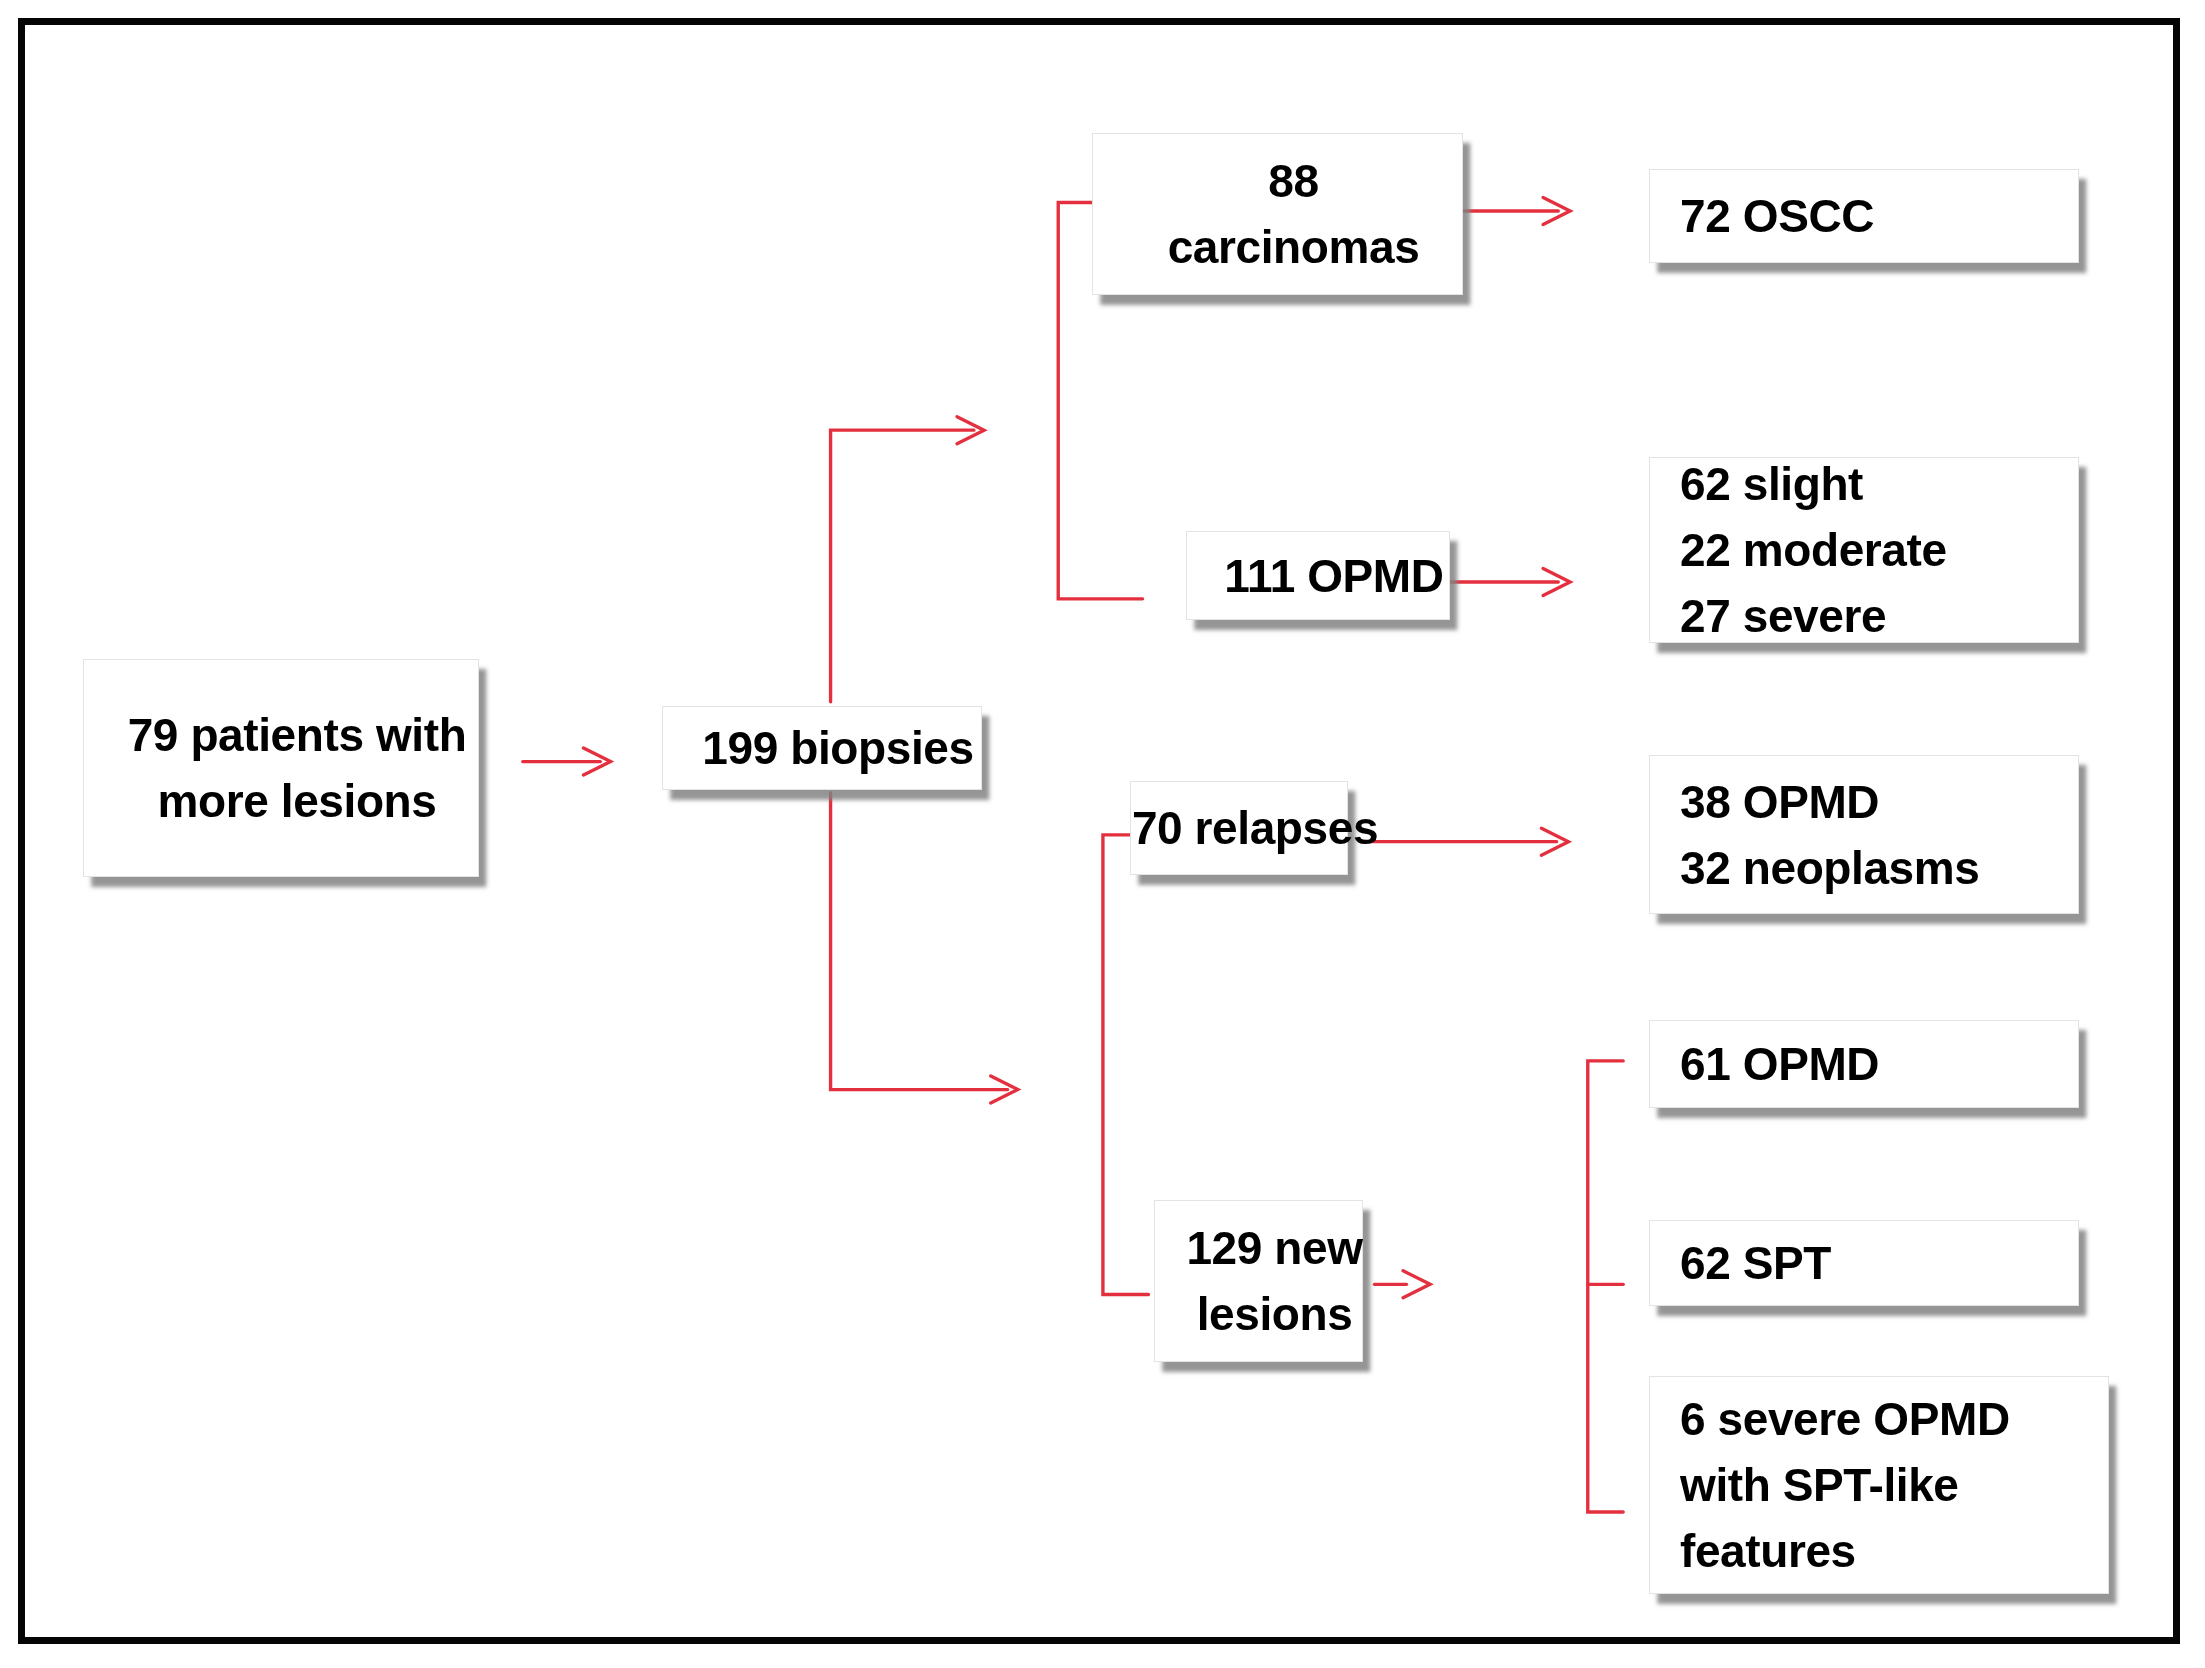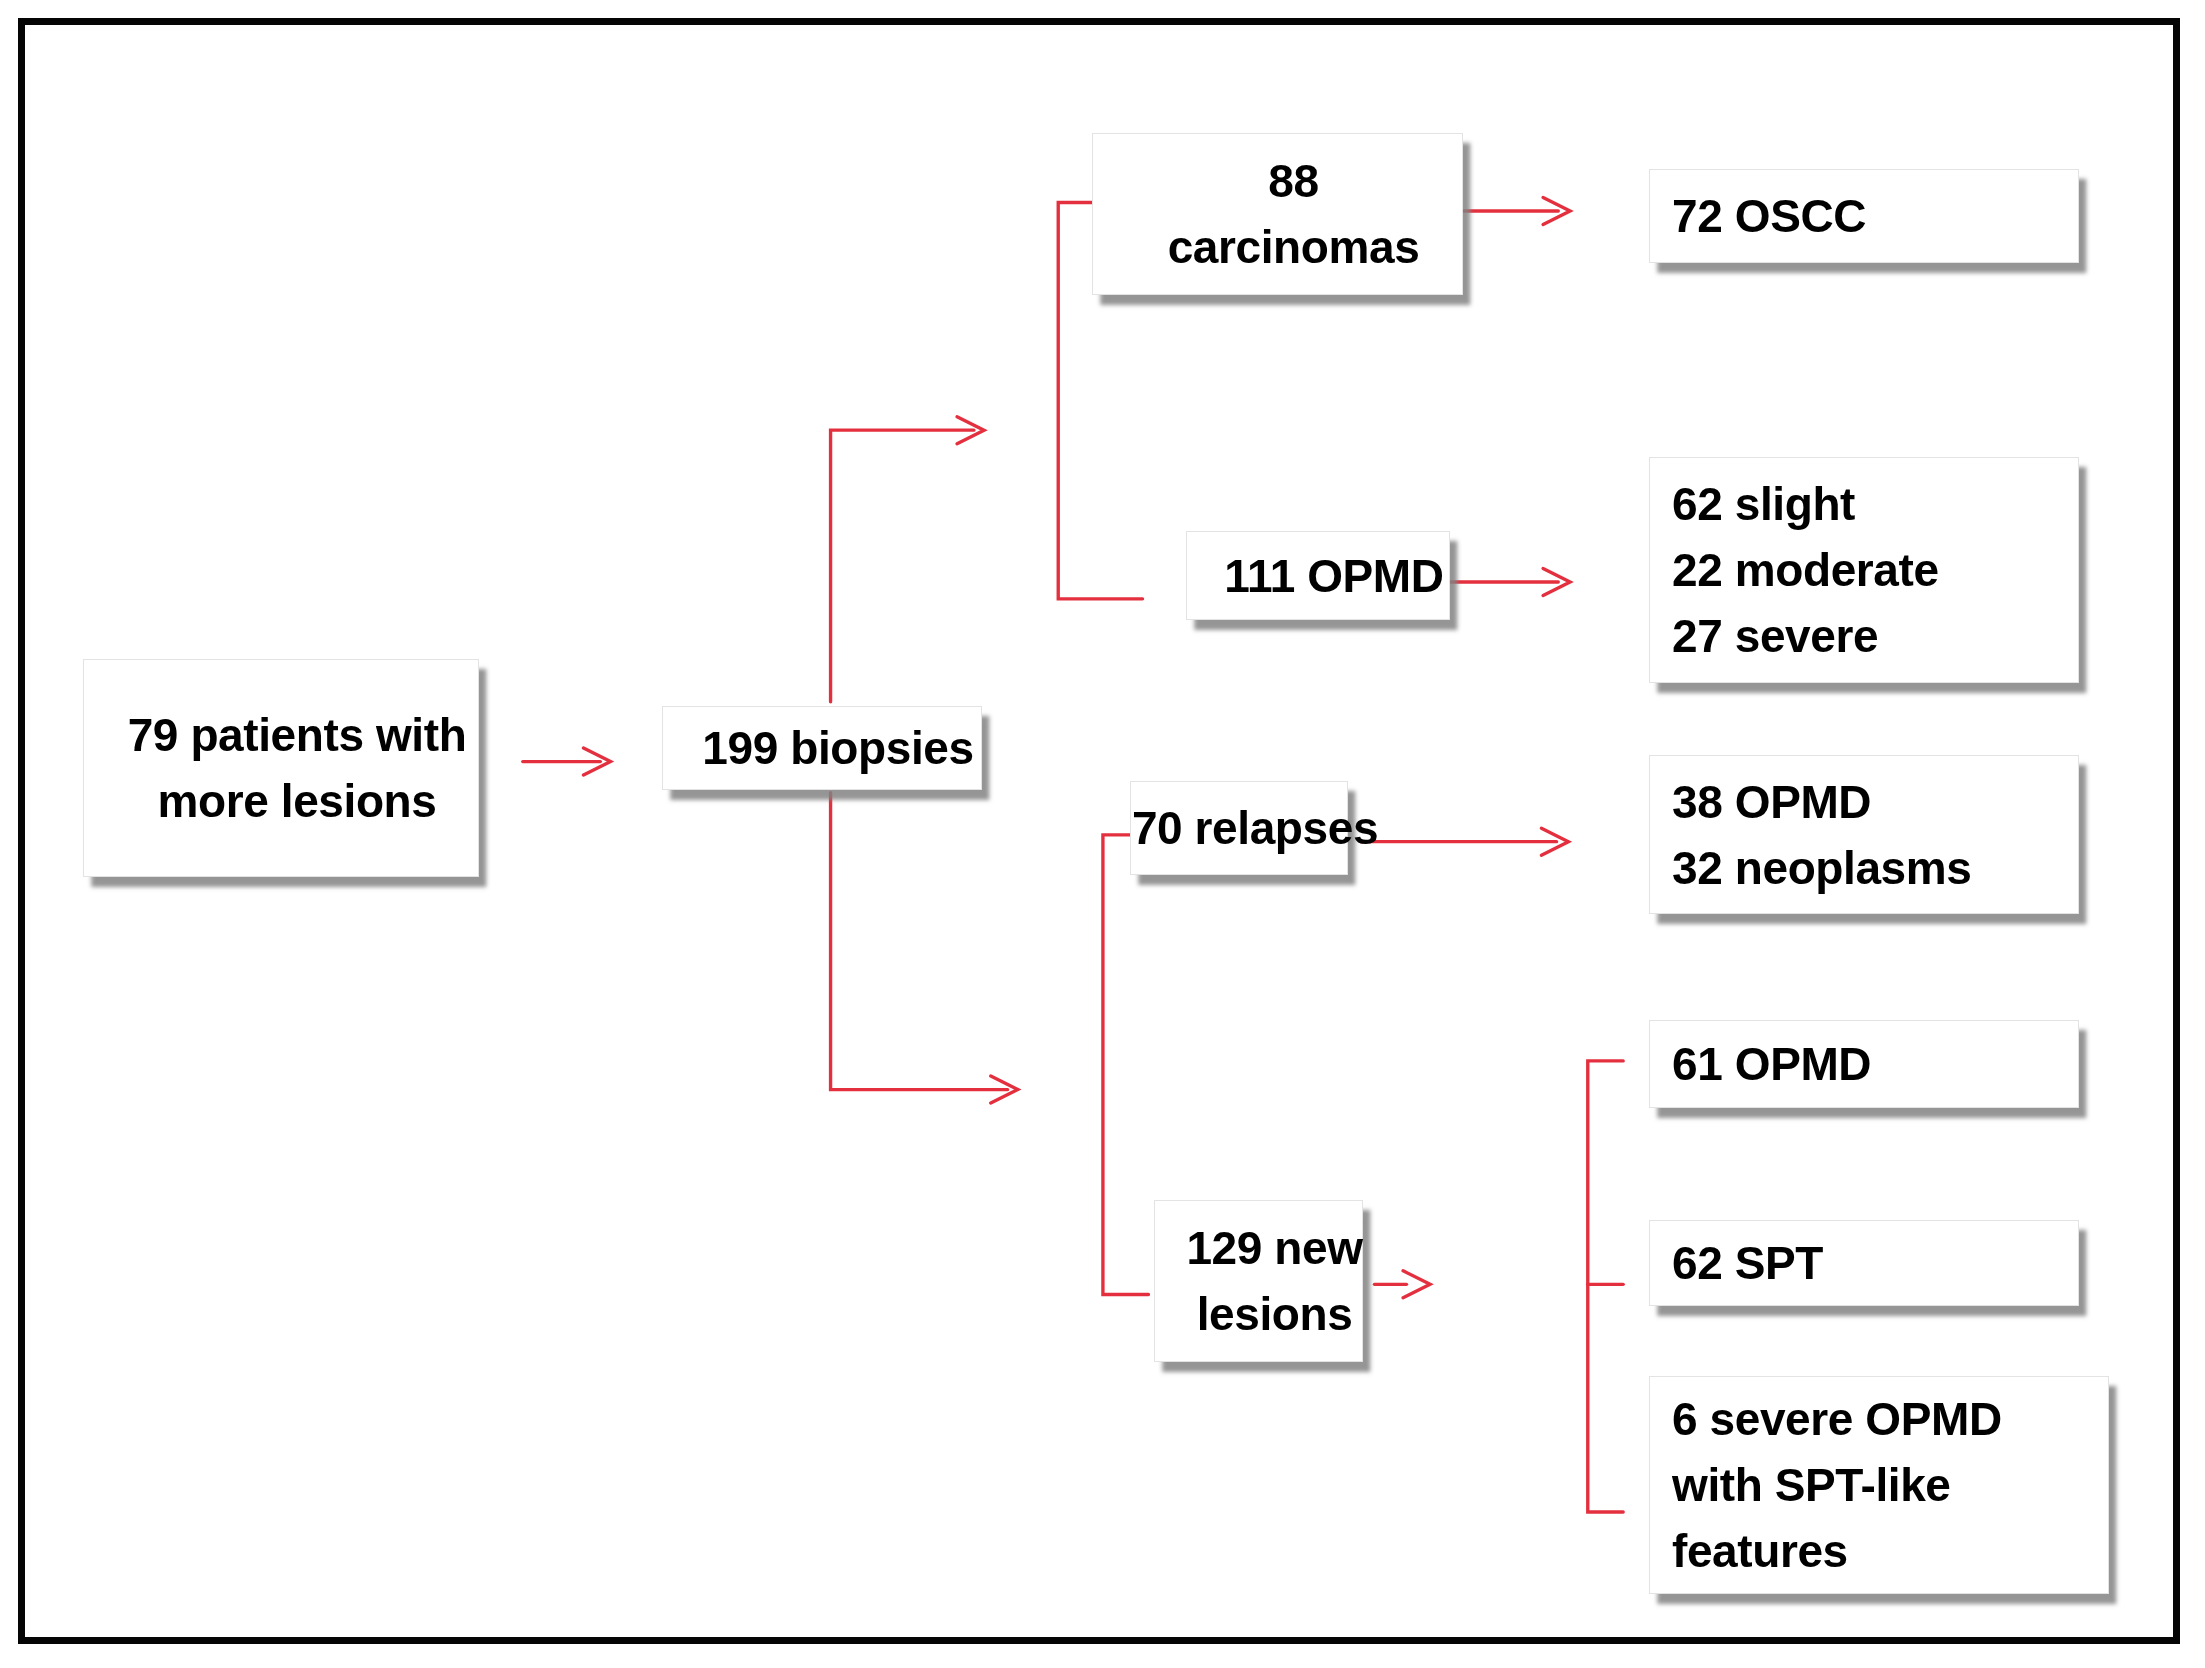--- a/index.html
+++ b/index.html
@@ -26,21 +26,21 @@
     flex-direction:column;
     justify-content:center;
     color:#000000;
     font-weight:700;
     font-size:46px;
     line-height:66px;
     letter-spacing:-0.4px;
     white-space:nowrap;
   }
   .box.center{align-items:center;text-align:center;padding-left:32px;}
-  .box.left{align-items:flex-start;text-align:left;padding-left:22px;}
+  .box.left{align-items:flex-start;text-align:left;padding-left:30px;}
   .connectors{position:absolute;left:0;top:0;width:2205px;height:1669px;}
   .connectors path{
     stroke:var(--accent,#e4303e);
     stroke-width:4;
     fill:none;
     stroke-linecap:round;
     stroke-linejoin:miter;
   }
 </style>
 </head>
@@ -125,21 +125,21 @@
 
   <div class="box center" style="left:1154px;top:1200px;width:209px;height:162px">
     <span>129 new</span>
     <span>lesions</span>
   </div>
 
   <div class="box left" style="left:1649px;top:169px;width:430px;height:94px">
     <span>72 OSCC</span>
   </div>
 
-  <div class="box left" style="left:1649px;top:457px;width:430px;height:226px">
+  <div class="box left" style="left:1649px;top:457px;width:430px;height:186px">
     <span>62 slight</span>
     <span>22 moderate</span>
     <span>27 severe</span>
   </div>
 
   <div class="box left" style="left:1649px;top:755px;width:430px;height:159px">
     <span>38 OPMD</span>
     <span>32 neoplasms</span>
   </div>
 

